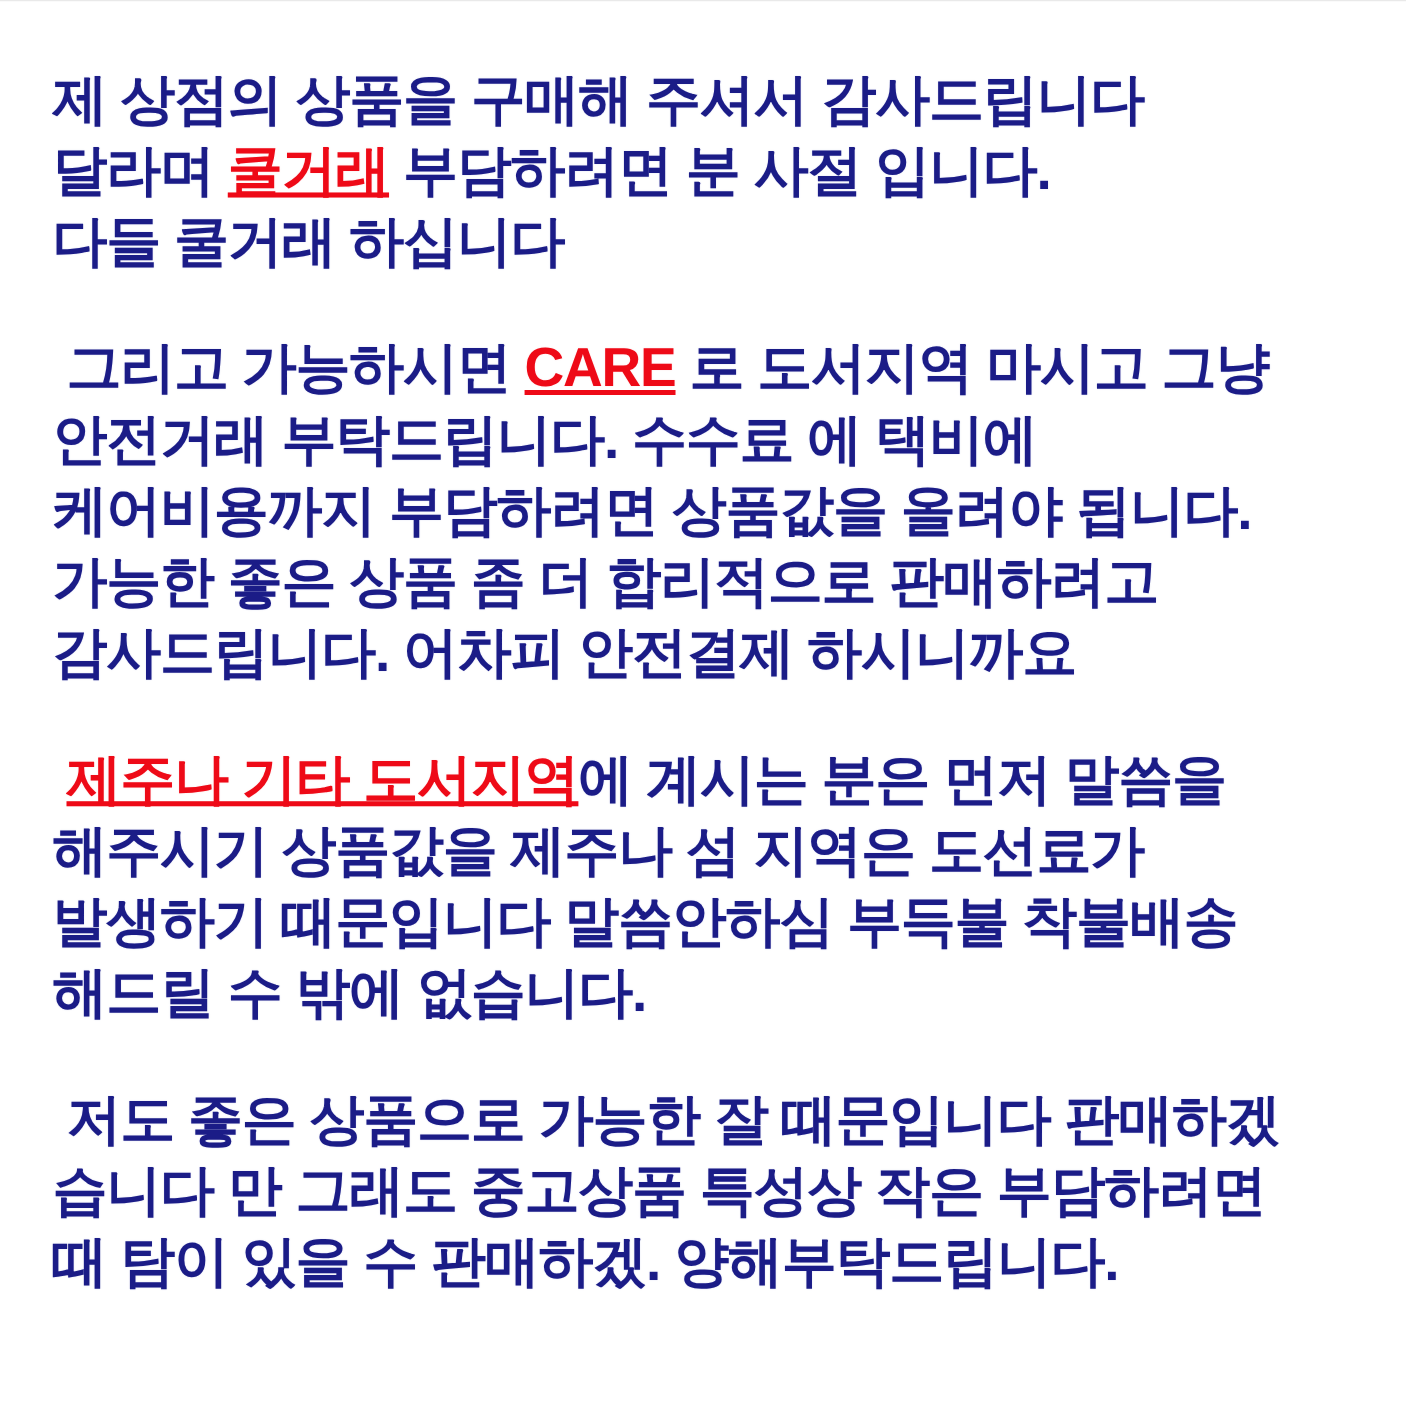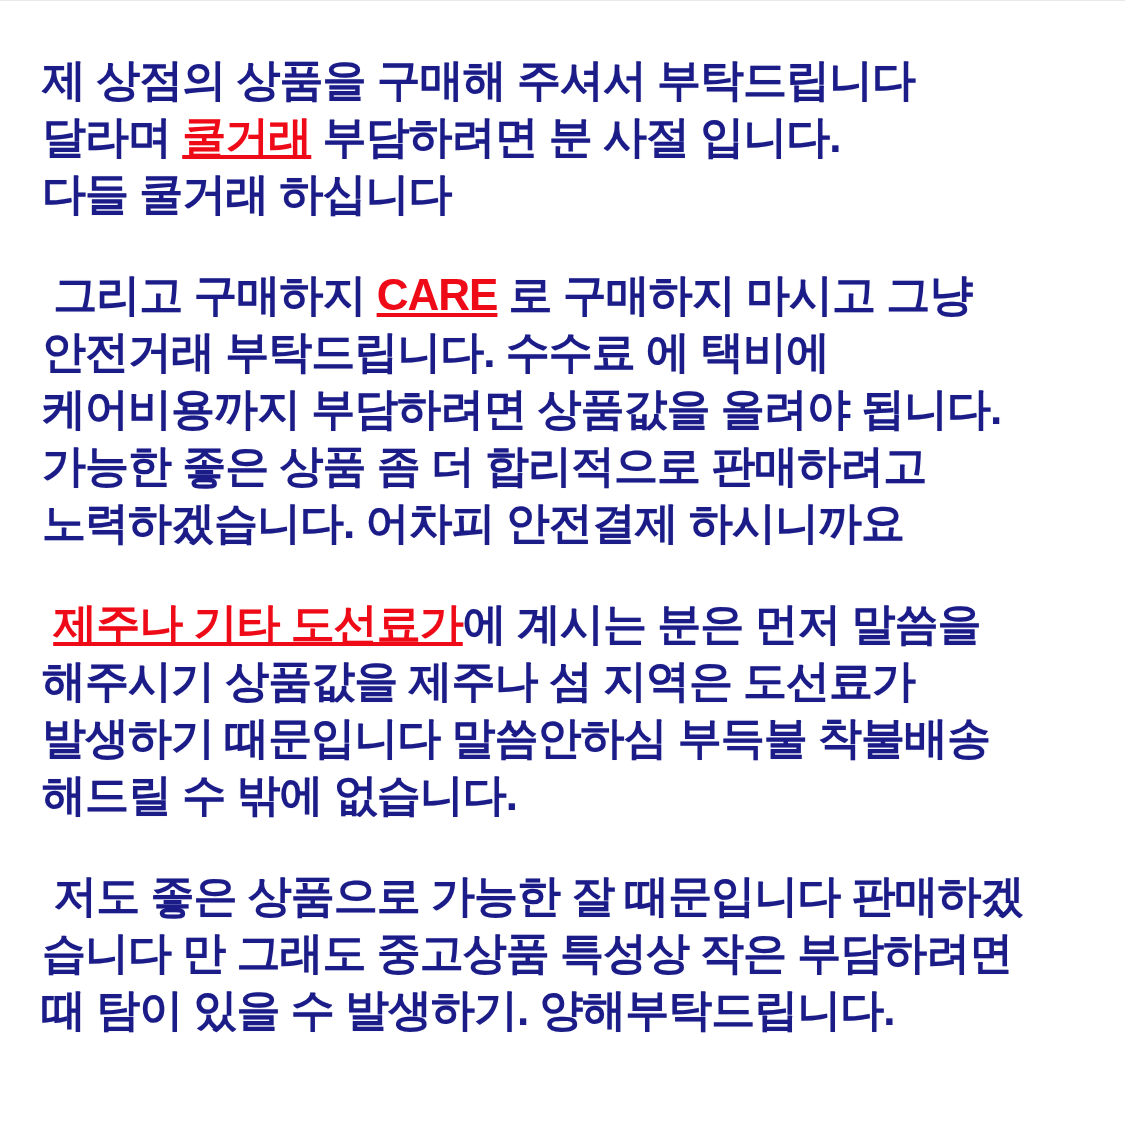--- a/index.html
+++ b/index.html
@@ -38,36 +38,36 @@
     text-shadow: 0 0 1px rgba(240, 120, 130, 0.35);
     text-decoration: underline;
   }
 </style>
 </head>
 <body>
 
 <div class="page">
   <div class="notice">
       <div class="paragraph">
-        <div class="line"><span class="seg blue">제 상점의 상품을 구매해 주셔서 부탁드립니다</span></div>
+        <div class="line"><span class="seg blue">제 상점의 상품을 구매해 주셔서 감사드립니다</span></div>
         <div class="line"><span class="seg blue">달라며 </span><span class="seg red">쿨거래</span><span class="seg blue"> 부담하려면 분 사절 입니다.</span></div>
         <div class="line"><span class="seg blue">다들 쿨거래 하십니다</span></div>
       </div>
       <div class="paragraph">
-        <div class="line"><span class="seg blue"> 그리고 구매하지 </span><span class="seg red">CARE</span><span class="seg blue"> 로 구매하지 마시고 그냥</span></div>
+        <div class="line"><span class="seg blue"> 그리고 가능하시면 </span><span class="seg red">CARE</span><span class="seg blue"> 로 도서지역 마시고 그냥</span></div>
         <div class="line"><span class="seg blue">안전거래 부탁드립니다. 수수료 에 택비에</span></div>
         <div class="line"><span class="seg blue">케어비용까지 부담하려면 상품값을 올려야 됩니다.</span></div>
         <div class="line"><span class="seg blue">가능한 좋은 상품 좀 더 합리적으로 판매하려고</span></div>
-        <div class="line"><span class="seg blue">노력하겠습니다. 어차피 안전결제 하시니까요</span></div>
+        <div class="line"><span class="seg blue">감사드립니다. 어차피 안전결제 하시니까요</span></div>
       </div>
       <div class="paragraph">
-        <div class="line"><span class="seg blue"> </span><span class="seg red">제주나 기타 도선료가</span><span class="seg blue">에 계시는 분은 먼저 말씀을</span></div>
+        <div class="line"><span class="seg blue"> </span><span class="seg red">제주나 기타 도서지역</span><span class="seg blue">에 계시는 분은 먼저 말씀을</span></div>
         <div class="line"><span class="seg blue">해주시기 상품값을 제주나 섬 지역은 도선료가</span></div>
         <div class="line"><span class="seg blue">발생하기 때문입니다 말씀안하심 부득불 착불배송</span></div>
         <div class="line"><span class="seg blue">해드릴 수 밖에 없습니다.</span></div>
       </div>
       <div class="paragraph">
         <div class="line"><span class="seg blue"> 저도 좋은 상품으로 가능한 잘 때문입니다 판매하겠</span></div>
         <div class="line"><span class="seg blue">습니다 만 그래도 중고상품 특성상 작은 부담하려면</span></div>
-        <div class="line"><span class="seg blue">때 탐이 있을 수 발생하기. 양해부탁드립니다.</span></div>
+        <div class="line"><span class="seg blue">때 탐이 있을 수 판매하겠. 양해부탁드립니다.</span></div>
       </div>
     </div>
 </div>
 
 </body></html>

